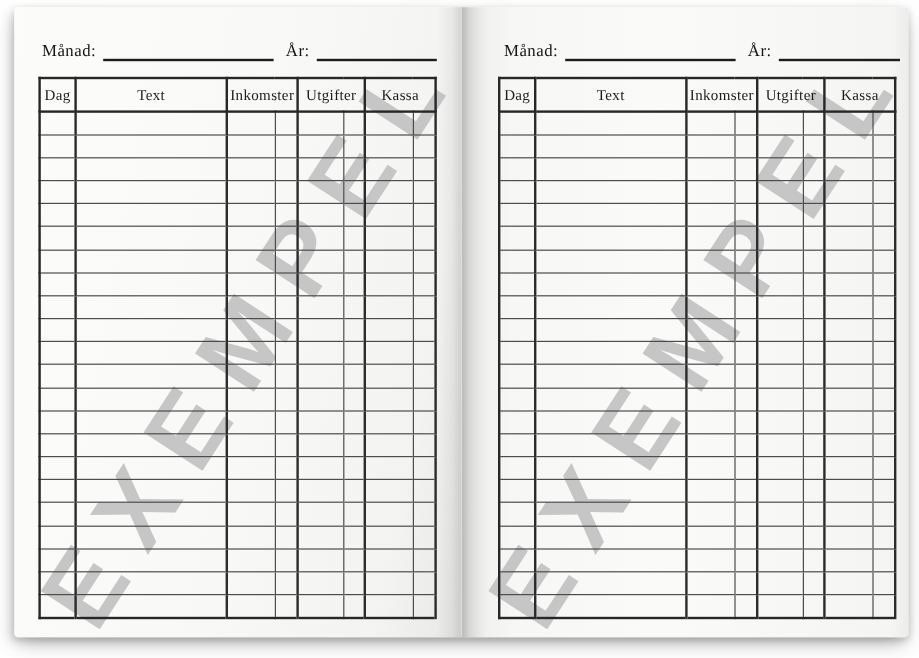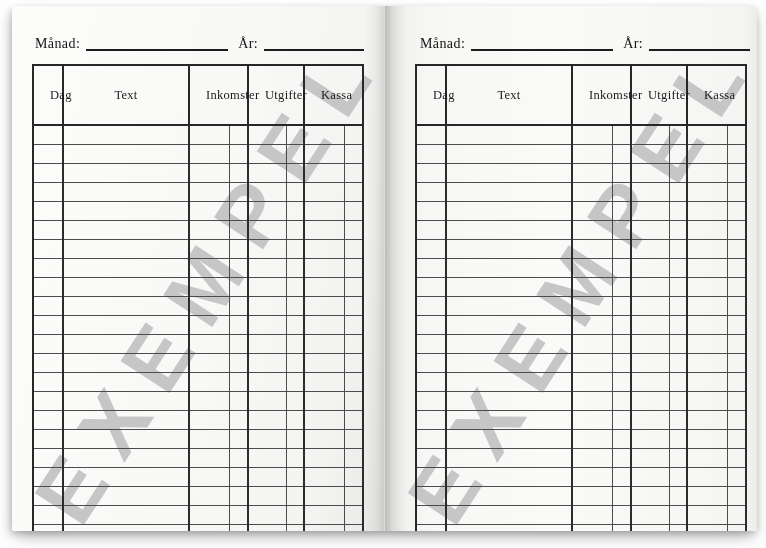--- a/index.html
+++ b/index.html
@@ -40,21 +40,21 @@
   .blank-line.year{flex:1;}
   table.ledger{
     position:absolute;top:58px;width:330px;height:452px;z-index:2;
     border-collapse:collapse;table-layout:fixed;background:transparent;
     border:2px solid #272727;
   }
   .page.left  table.ledger{left:20px;}
   .page.right table.ledger{left:30px;}
   .ledger th{
     border:2px solid #272727;font-weight:normal;font-size:12.5px;color:#1a1a1a;
-    height:26px;text-align:center;padding:16px;letter-spacing:.3px;
+    height:26px;text-align:center;padding:0;letter-spacing:.3px;
   }
   .ledger td{border-top:1px solid #4c4c4c;padding:0;}
   .ledger tbody tr{height:19px;}
   .ledger td.c-day,.ledger td.c-text,.ledger td.c-ore{border-right:2px solid #2c2c2c;}
   .ledger td.c-amt{border-right:1px solid #4c4c4c;}
   .watermark{
     position:absolute;left:53%;top:52%;
     transform:translate(-50%,-50%) rotate(-57deg);
     font-family:"Liberation Sans","DejaVu Sans",sans-serif;font-weight:bold;
     font-size:85px;letter-spacing:22px;color:#c6c6c7;

